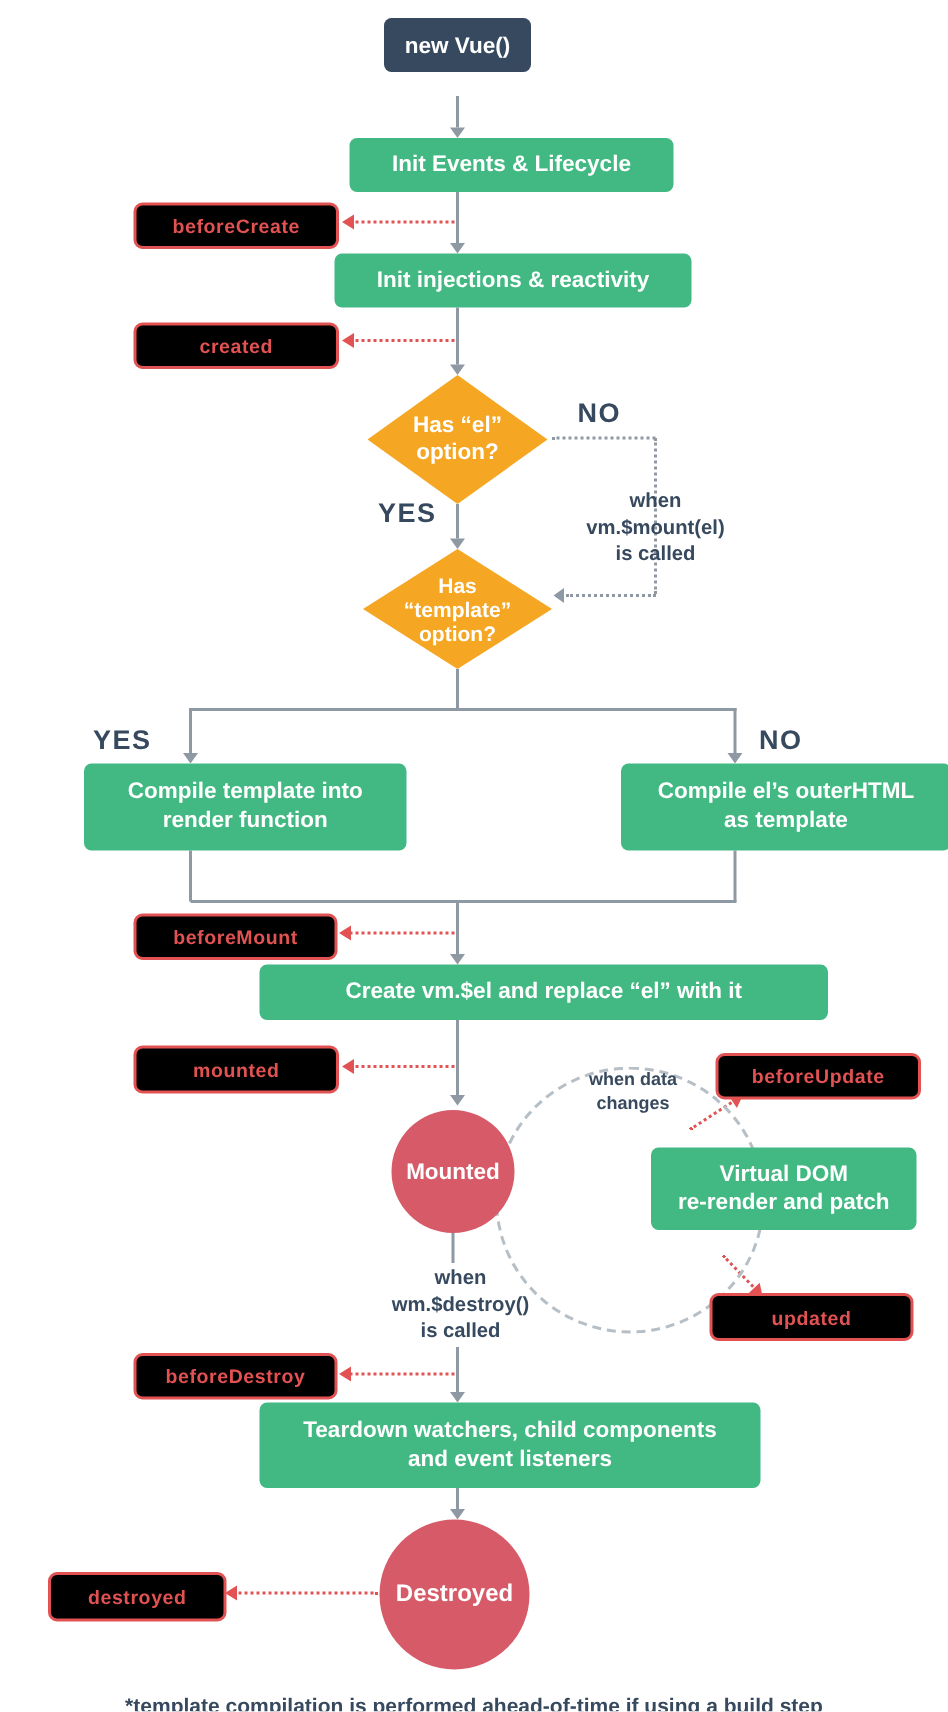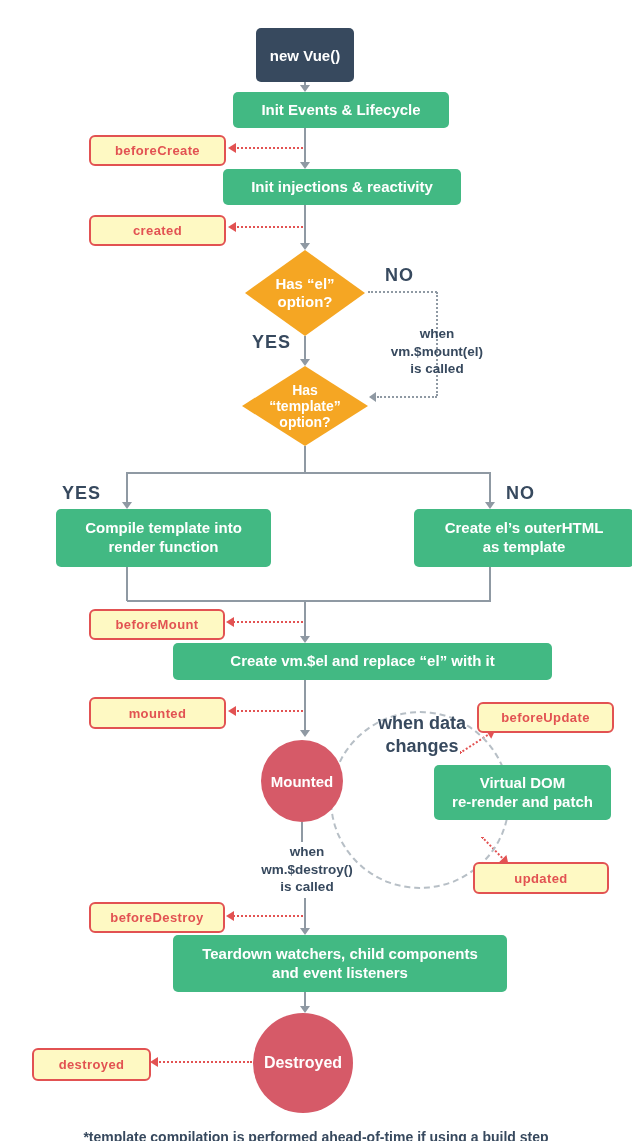--- a/index.html
+++ b/index.html
@@ -28,21 +28,21 @@
   .rdot.fwd{transform-origin:left center;}
   .rdot.fwd::after{content:""; position:absolute; right:-2px; top:-6px; width:0; height:0;
        border-top:5px solid transparent; border-bottom:5px solid transparent;
        border-left:8px solid var(--red);}
   .navybox{position:absolute; background:var(--navy); color:#fff; border-radius:5px;
        display:flex; align-items:center; justify-content:center;
        font-size:15px; font-weight:bold; z-index:3;}
   .gbox{position:absolute; background:var(--green); color:#fff; border-radius:5px;
        display:flex; flex-direction:column; align-items:center; justify-content:center;
        font-size:15px; font-weight:bold; line-height:1.25; text-align:center; z-index:3;margin-left:36px;}
-  .hook{position:absolute; background:#fef9c3; border:2px solid var(--red); border-radius:6px;
+  .hook{position:absolute; background:#000000; border:2px solid var(--red); border-radius:6px;
        color:var(--red); display:flex; align-items:center; justify-content:center;
        font-size:13px; font-weight:bold; letter-spacing:.4px; z-index:4;}
   .diamond{position:absolute; background:var(--orange);
        clip-path:polygon(50% 0,100% 50%,50% 100%,0 50%);
        display:flex; flex-direction:column; align-items:center; justify-content:center;
        color:#fff; font-weight:bold; text-align:center; z-index:3;}
   .circle{position:absolute; background:var(--rose); border-radius:50%;
        display:flex; align-items:center; justify-content:center;
        color:#fff; font-size:15px; font-weight:bold; z-index:3;}
   .lbl{position:absolute; color:var(--navy); font-weight:bold; font-size:18px;
@@ -103,21 +103,21 @@
 
   <div class="rdot back" style="left:230px;top:147px;width:73px"></div>
   <div class="rdot back" style="left:230px;top:226px;width:73px"></div>
   <div class="rdot back" style="left:228px;top:621px;width:75px"></div>
   <div class="rdot back" style="left:230px;top:710px;width:73px"></div>
   <div class="rdot fwd" style="left:460px;top:752px;width:40px;transform:rotate(-33deg)"></div>
   <div class="rdot fwd" style="left:482px;top:836px;width:36px;transform:rotate(46deg)"></div>
   <div class="rdot back" style="left:228px;top:915px;width:75px"></div>
   <div class="rdot back" style="left:152px;top:1061px;width:100px"></div>
 
-  <div class="navybox" style="left:256px;top:28px;width:98px;height:54px">new Vue()</div>
+  <div class="navybox" style="left:256px;top:12px;width:98px;height:36px">new Vue()</div>
 
   <div class="gbox" style="left:197px;top:92px;width:216px;height:36px">Init Events &amp; Lifecycle</div>
 
   <div class="gbox" style="left:187px;top:169px;width:238px;height:36px">Init injections &amp; reactivity</div>
 
   <div class="diamond" style="left:245px;top:250px;width:120px;height:86px;font-size:15px;line-height:1.2">
     <span>Has “el”</span>
     <span>option?</span>
   </div>
 
@@ -126,21 +126,21 @@
     <span>“template”</span>
     <span>option?</span>
   </div>
 
   <div class="gbox" style="left:20px;top:509px;width:215px;height:58px">
     <span>Compile template into</span>
     <span>render function</span>
   </div>
 
   <div class="gbox" style="left:378px;top:509px;width:220px;height:58px">
-    <span>Create el’s outerHTML</span>
+    <span>Compile el’s outerHTML</span>
     <span>as template</span>
   </div>
 
   <div class="gbox" style="left:137px;top:643px;width:379px;height:37px">Create vm.$el and replace “el” with it</div>
 
   <div class="circle" style="left:261px;top:740px;width:82px;height:82px">Mounted</div>
 
   <div class="gbox" style="left:398px;top:765px;width:177px;height:55px">
     <span>Virtual DOM</span>
     <span>re-render and patch</span>
@@ -166,21 +166,21 @@
   <div class="lbl" style="left:252px;top:332px">YES</div>
   <div class="lbl" style="left:62px;top:483px">YES</div>
   <div class="lbl" style="left:506px;top:483px">NO</div>
 
   <div class="mlabel" style="left:377px;top:325px;width:120px">
     <div>when</div>
     <div>vm.$mount(el)</div>
     <div>is called</div>
   </div>
 
-  <div class="mlabel" style="left:367px;top:712px;width:110px;font-size:18px">
+  <div class="mlabel" style="left:367px;top:712px;width:110px;font-size:12px">
     <div>when data</div>
     <div>changes</div>
   </div>
 
   <div class="mlabel" style="left:247px;top:843px;width:120px">
     <div>when</div>
     <div>wm.$destroy()</div>
     <div>is called</div>
   </div>
 

